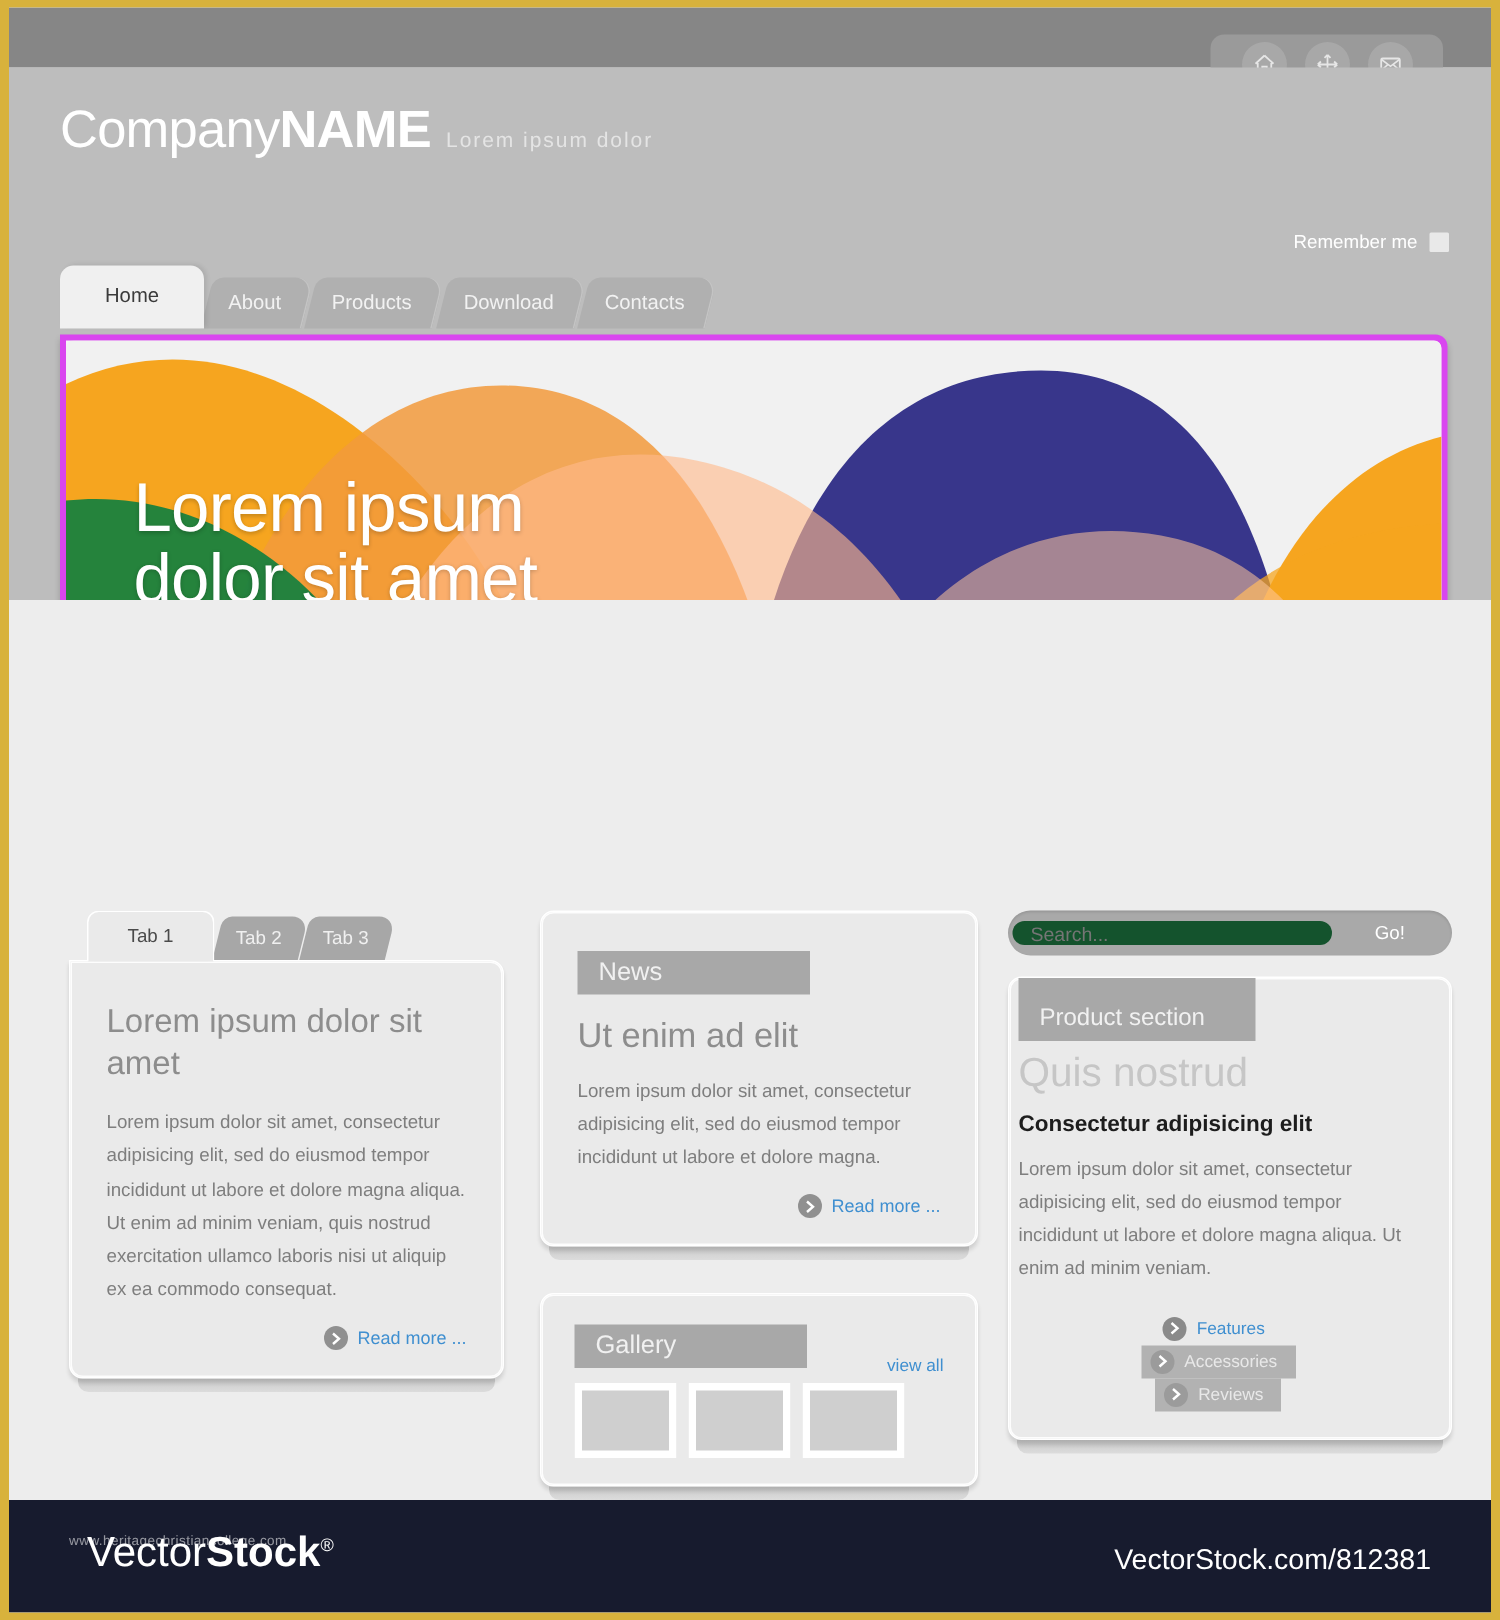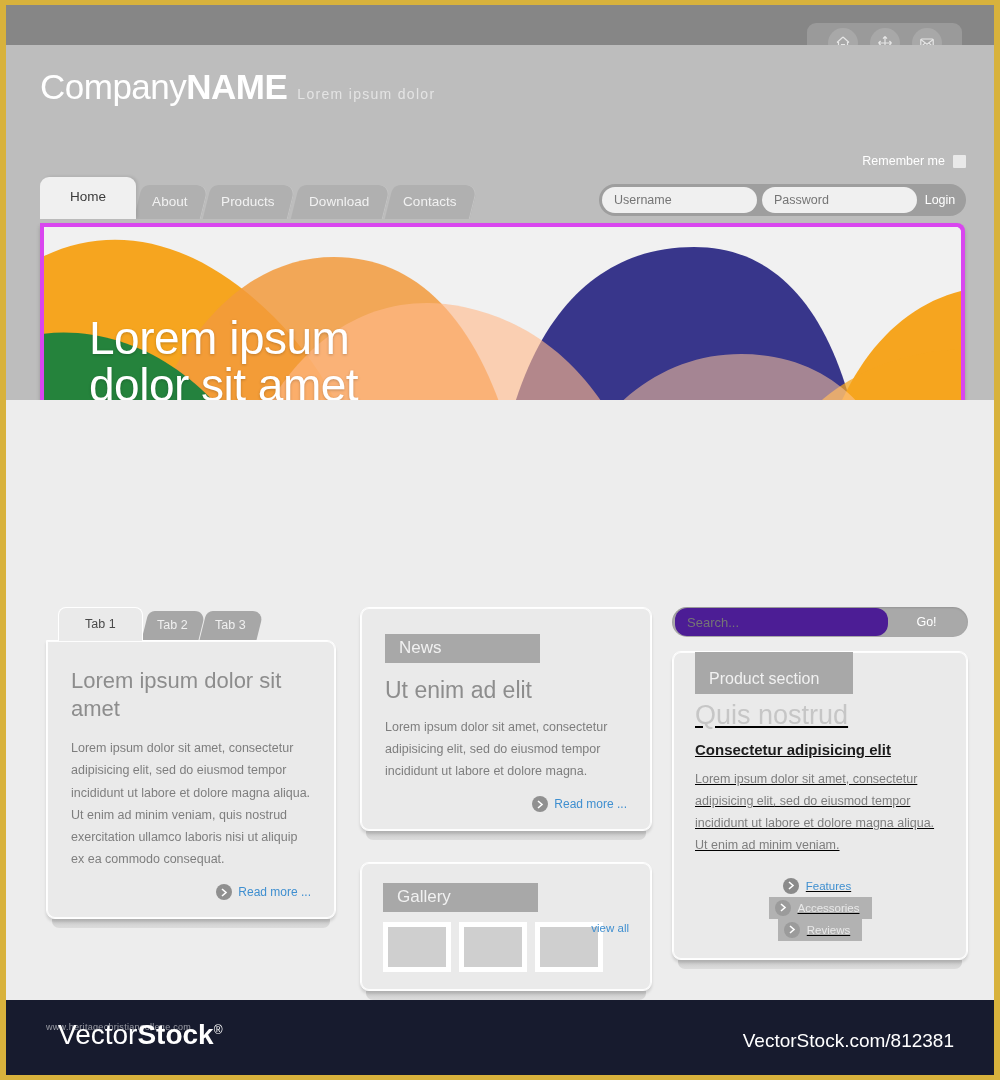--- a/index.html
+++ b/index.html
@@ -292,40 +292,40 @@
     margin: 14px 0 12px 0;
   }
   
   .gal-row { display: flex; gap: 8px; margin-top: 10px; }
   .gal-thumb {
     width: 68px; height: 50px;
     background: #cfcfcf;
     border: 5px solid #fff;
   }
   .viewall {
-    position: absolute; right: 22px; top: 59px;
+    position: absolute; right: 22px; top: 42px;
     font-size: 11.5px; color: #3f8fd0; cursor: pointer; text-align: right;
   }
 
   
   .col-right { position: absolute; left: 666px; top: 207px; width: 296px; }
   .searchbar {
     width: 296px; height: 30px;
     background: #a9a9a9;
     border-radius: 15px;
     display: flex; align-items: center;
     padding: 0 3px;
     margin-bottom: 14px;
     box-shadow: inset 0 1px 2px rgba(0,0,0,.12);
   }
   .searchbar input {
-    width: 213px; height: 28px;
+    width: 213px; height: 16px;
     border: none; outline: none;
     border-radius: 12px;
-    background: #4c1d95;
+    background: #14532d;
     font-family: "Liberation Sans", sans-serif;
     font-size: 13px; color: #7fa7b5;
     padding: 0 12px;
   }
   .go-btn {
     flex: 1; text-align: center;
     font-size: 12.5px; color: #fff; cursor: pointer; user-select: none;
   }
   .prod-label {
     display: inline-block;
@@ -407,25 +407,20 @@
 
   <div class="brand">
     <span class="light">Company</span><span class="bold">NAME</span><span class="tag">Lorem ipsum dolor</span>
   </div>
 
   <div class="remember">
     <span>Remember me</span>
     <span class="box"></span>
   </div>
 
-  <div class="login-group">
-    <input class="user" type="text" placeholder="Username" style="">
-    <input class="pass" type="text" placeholder="Password" style="">
-    <div class="login-btn">Login</div>
-  </div>
 
   <div class="nav">
     <div class="tab active"><span>Home</span></div>
     <div class="tab"><span>About</span></div>
     <div class="tab"><span>Products</span></div>
     <div class="tab"><span>Download</span></div>
     <div class="tab"><span>Contacts</span></div>
   </div>
 
   <div class="hero-wrap">
@@ -572,21 +567,21 @@
       </div>
       <div class="panel-shadow"></div>
     </div>
 
     <div class="col-right">
       <div class="searchbar">
         <input type="text" placeholder="Search..." style="">
         <div class="go-btn">Go!</div>
       </div>
 
-      <div class="panel card-body" style="padding:0 22px 18px 22px;text-decoration:underline;">
+      <div class="panel card-body" style="padding:0 22px 18px 6px;">
         <span class="prod-label">Product section</span>
         <h2 class="ghost">Quis nostrud</h2>
         <h4 class="dark">Consectetur adipisicing elit</h4>
         <p class="body">Lorem ipsum dolor sit amet, consectetur adipisicing elit, sed do eiusmod tempor incididunt ut labore et dolore magna aliqua. Ut enim ad minim veniam.</p>
         <div class="pill-row">
           <div class="pill on">
             <span class="arrowcirc">
               <svg width="8" height="9" viewBox="0 0 8 9">
                     <path d="M2 1 L6 4.5 L2 8" fill="none" stroke="#fff" stroke-width="1.6"></path>
                   </svg>

